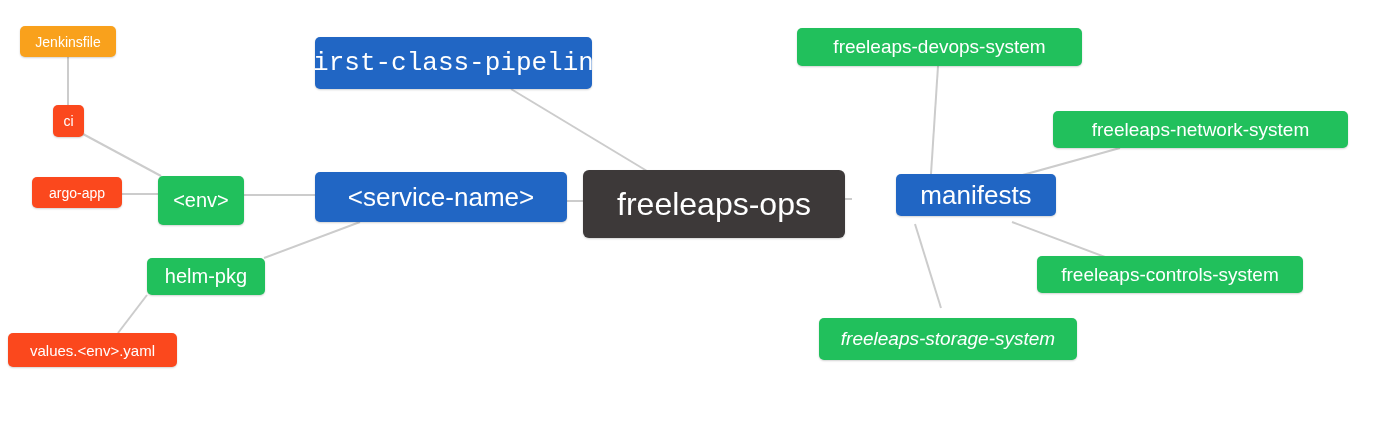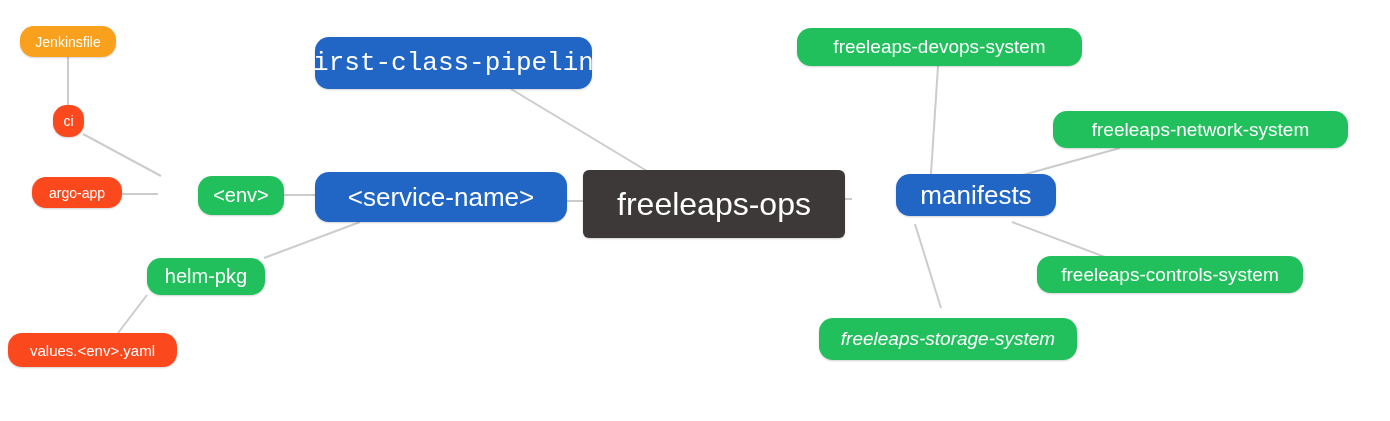--- a/index.html
+++ b/index.html
@@ -9,36 +9,36 @@
     background:#ffffff;
     font-family:"Liberation Sans", sans-serif;
     overflow:hidden;
   }
   #edges{position:absolute;left:0;top:0;width:1390px;height:421px;}
   #edges line{stroke:#cccccc;stroke-width:2;}
   .node{
     position:absolute;
     display:flex;align-items:center;justify-content:center;
     color:#ffffff;
-    border-radius:14px;
+    border-radius:5px;
     box-shadow:0 1px 2px rgba(0,0,0,0.18);
     white-space:nowrap;
     cursor:pointer;
     box-sizing:border-box;
   }
   .c-root  {background:#3d3939;font-size:32px;border-radius:6px;}
   .c-blue  {background:#2166c4;font-size:26px;}
   .c-green {background:#21c05c;font-size:19px;}
   .c-red   {background:#fb481d;font-size:14px;}
   .c-orange{background:#f9a11c;font-size:14px;}
 
   #n-jenkinsfile {left:20px;  top:26px;  width:96px;  height:31px;}
   #n-ci          {left:53px;  top:105px; width:31px;  height:32px;}
   #n-argo-app    {left:32px;  top:177px; width:90px;  height:31px;}
-  #n-env         {left:158px; top:176px; width:86px;  height:39px;font-size:20px;margin-left:40px;}
+  #n-env         {left:158px; top:176px; width:86px;  height:49px;font-size:20px;}
   #n-helm-pkg    {left:147px; top:258px; width:118px; height:37px;font-size:20px;}
   #n-values      {left:8px;   top:333px; width:169px; height:34px;font-size:15px;}
   #n-fcp         {left:315px; top:37px;  width:277px; height:52px;font-family:Liberation Mono, monospace;}
   #n-service     {left:315px; top:172px; width:252px; height:50px;}
   #n-ops         {left:583px; top:170px; width:262px; height:68px;}
   #n-manifests   {left:896px; top:174px; width:160px; height:42px;}
   #n-devops      {left:797px; top:28px;  width:285px; height:38px;}
   #n-network     {left:1053px;top:111px; width:295px; height:37px;}
   #n-monitoring  {left:1052px;top:184px; width:321px; height:38px;}
   #n-controls    {left:1037px;top:256px; width:266px; height:37px;}

